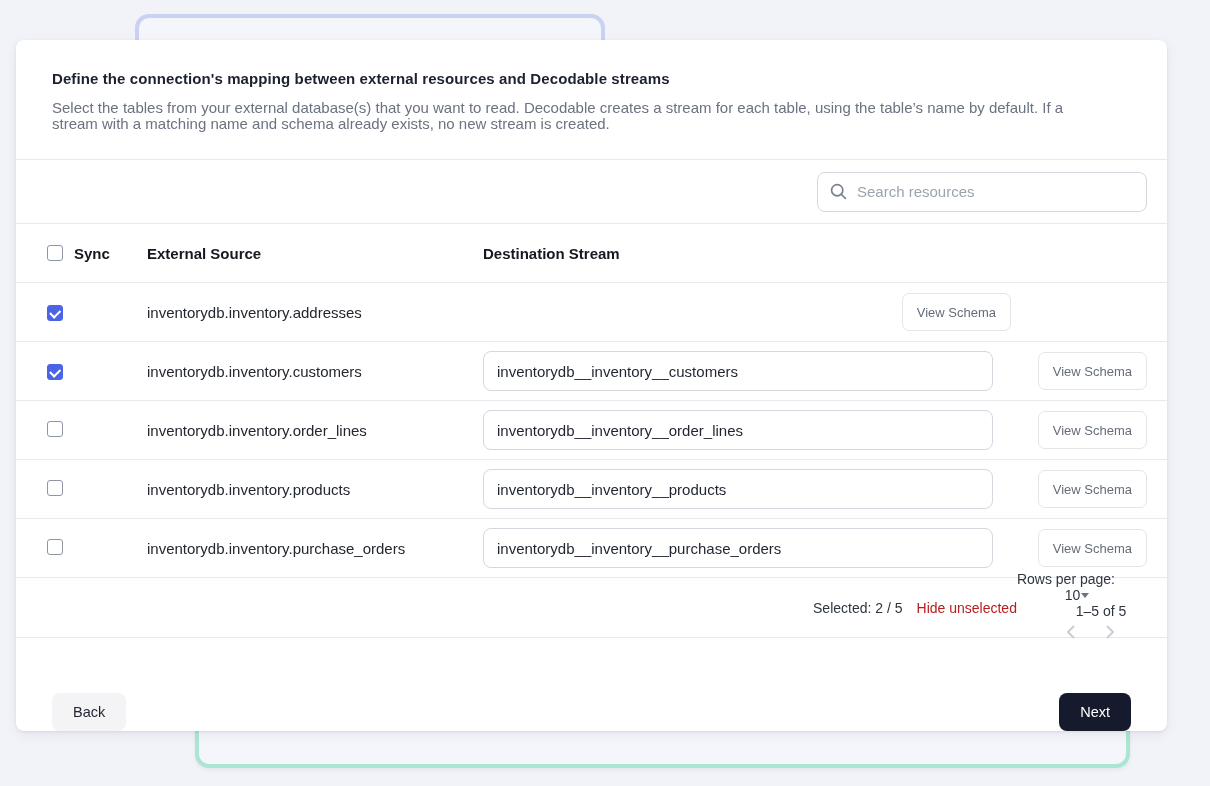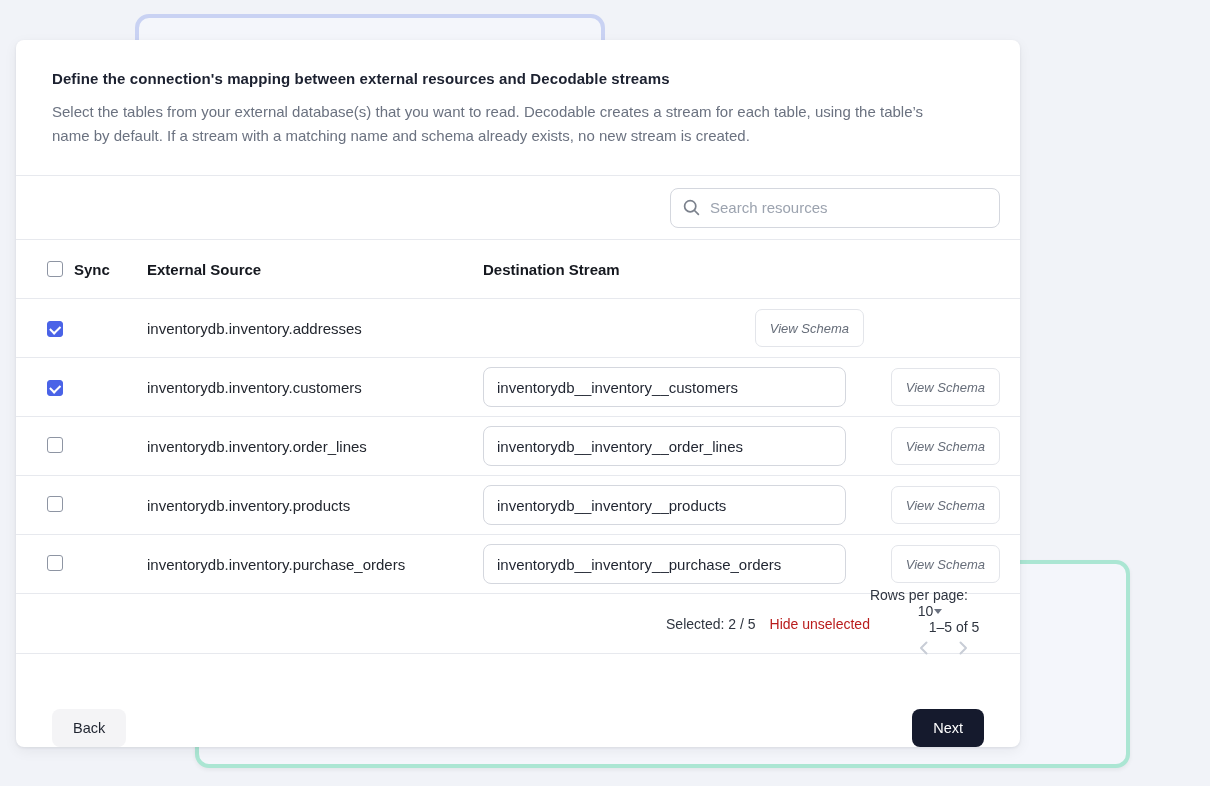--- a/index.html
+++ b/index.html
@@ -17,31 +17,31 @@
     position: absolute; left: 135px; top: 14px; width: 470px; height: 140px;
     border: 4px solid #c9d2f3; border-radius: 14px; background: #f4f6fb;
   }
   .deco-bottom {
     position: absolute; left: 195px; top: 560px; width: 935px; height: 208px;
     border: 4px solid #abe6d3; border-radius: 14px; background: #f4f6fb;
     box-shadow: 0 2px 4px rgba(0,0,0,0.06);
   }
 
   .modal {
-    position: absolute; left: 16px; top: 40px; width: 1004px;
+    position: absolute; left: 16px; top: 40px; width: 1151px;
     background: #ffffff; border-radius: 8px;
     box-shadow: 0 1px 3px rgba(16,24,40,0.08), 0 4px 14px rgba(16,24,40,0.06);
   }
 
   .divider { height: 1px; background: #e7e9ee; }
 
   
   .modal-header { padding: 30px 56px 27px 36px; }
   .modal-title { font-size: 15px; font-weight: 700; color: #1c2130; letter-spacing: 0.1px; }
-  .modal-desc { margin-top: 13px; font-size: 15px; line-height: 24px; color: #6b7280; max-width: 1080px; }
+  .modal-desc { margin-top: 13px; font-size: 15px; line-height: 16px; color: #6b7280; max-width: 1080px; }
 
   
   .search-row { height: 63px; display: flex; align-items: center; justify-content: flex-end; padding: 0 20px; }
   .search-box {
     width: 330px; height: 40px; display: flex; align-items: center; gap: 10px;
     border: 1px solid #d4d7de; border-radius: 8px; background: #fff; padding: 0 12px;
   }
   .search-box svg { flex: 0 0 auto; }
   .search-input {
     border: none; outline: none; flex: 1; font-size: 15px; color: #1f2430;
@@ -75,21 +75,21 @@
   .dest-cell { padding-right: 18px; }
   .dest-input {
     width: 100%; height: 40px; border: 1px solid #d4d7de; border-radius: 8px;
     padding: 0 13px; font-size: 15px; color: #1f2430; background: #fff;
     font-family: "Liberation Sans", "DejaVu Sans", sans-serif; outline: none;
   }
   .schema-cell { display: flex; justify-content: flex-end; }
   .view-schema-btn {
     height: 38px; padding: 0 14px; background: #fff; border: 1px solid #e3e5ea;
     border-radius: 7px; font-size: 13px; color: #666d79; cursor: pointer;
-    font-family: "Liberation Sans", "DejaVu Sans", sans-serif; white-space: nowrap; font-style: italic;
+    font-family: "Liberation Sans", "DejaVu Sans", sans-serif; white-space: nowrap;
   }
 
   
   .table-footer {
     height: 59px; display: flex; align-items: center; justify-content: flex-end;
     padding: 0 30px 0 20px; font-size: 14px; color: #2f3540;
   }
   .footer-left { display: flex; align-items: center; gap: 14px; padding-left: 16px; }
   .link { color: #b91c1c; cursor: pointer; text-decoration: none; }
   .footer-right { display: flex; align-items: center; gap: 0; flex-direction: column; }

